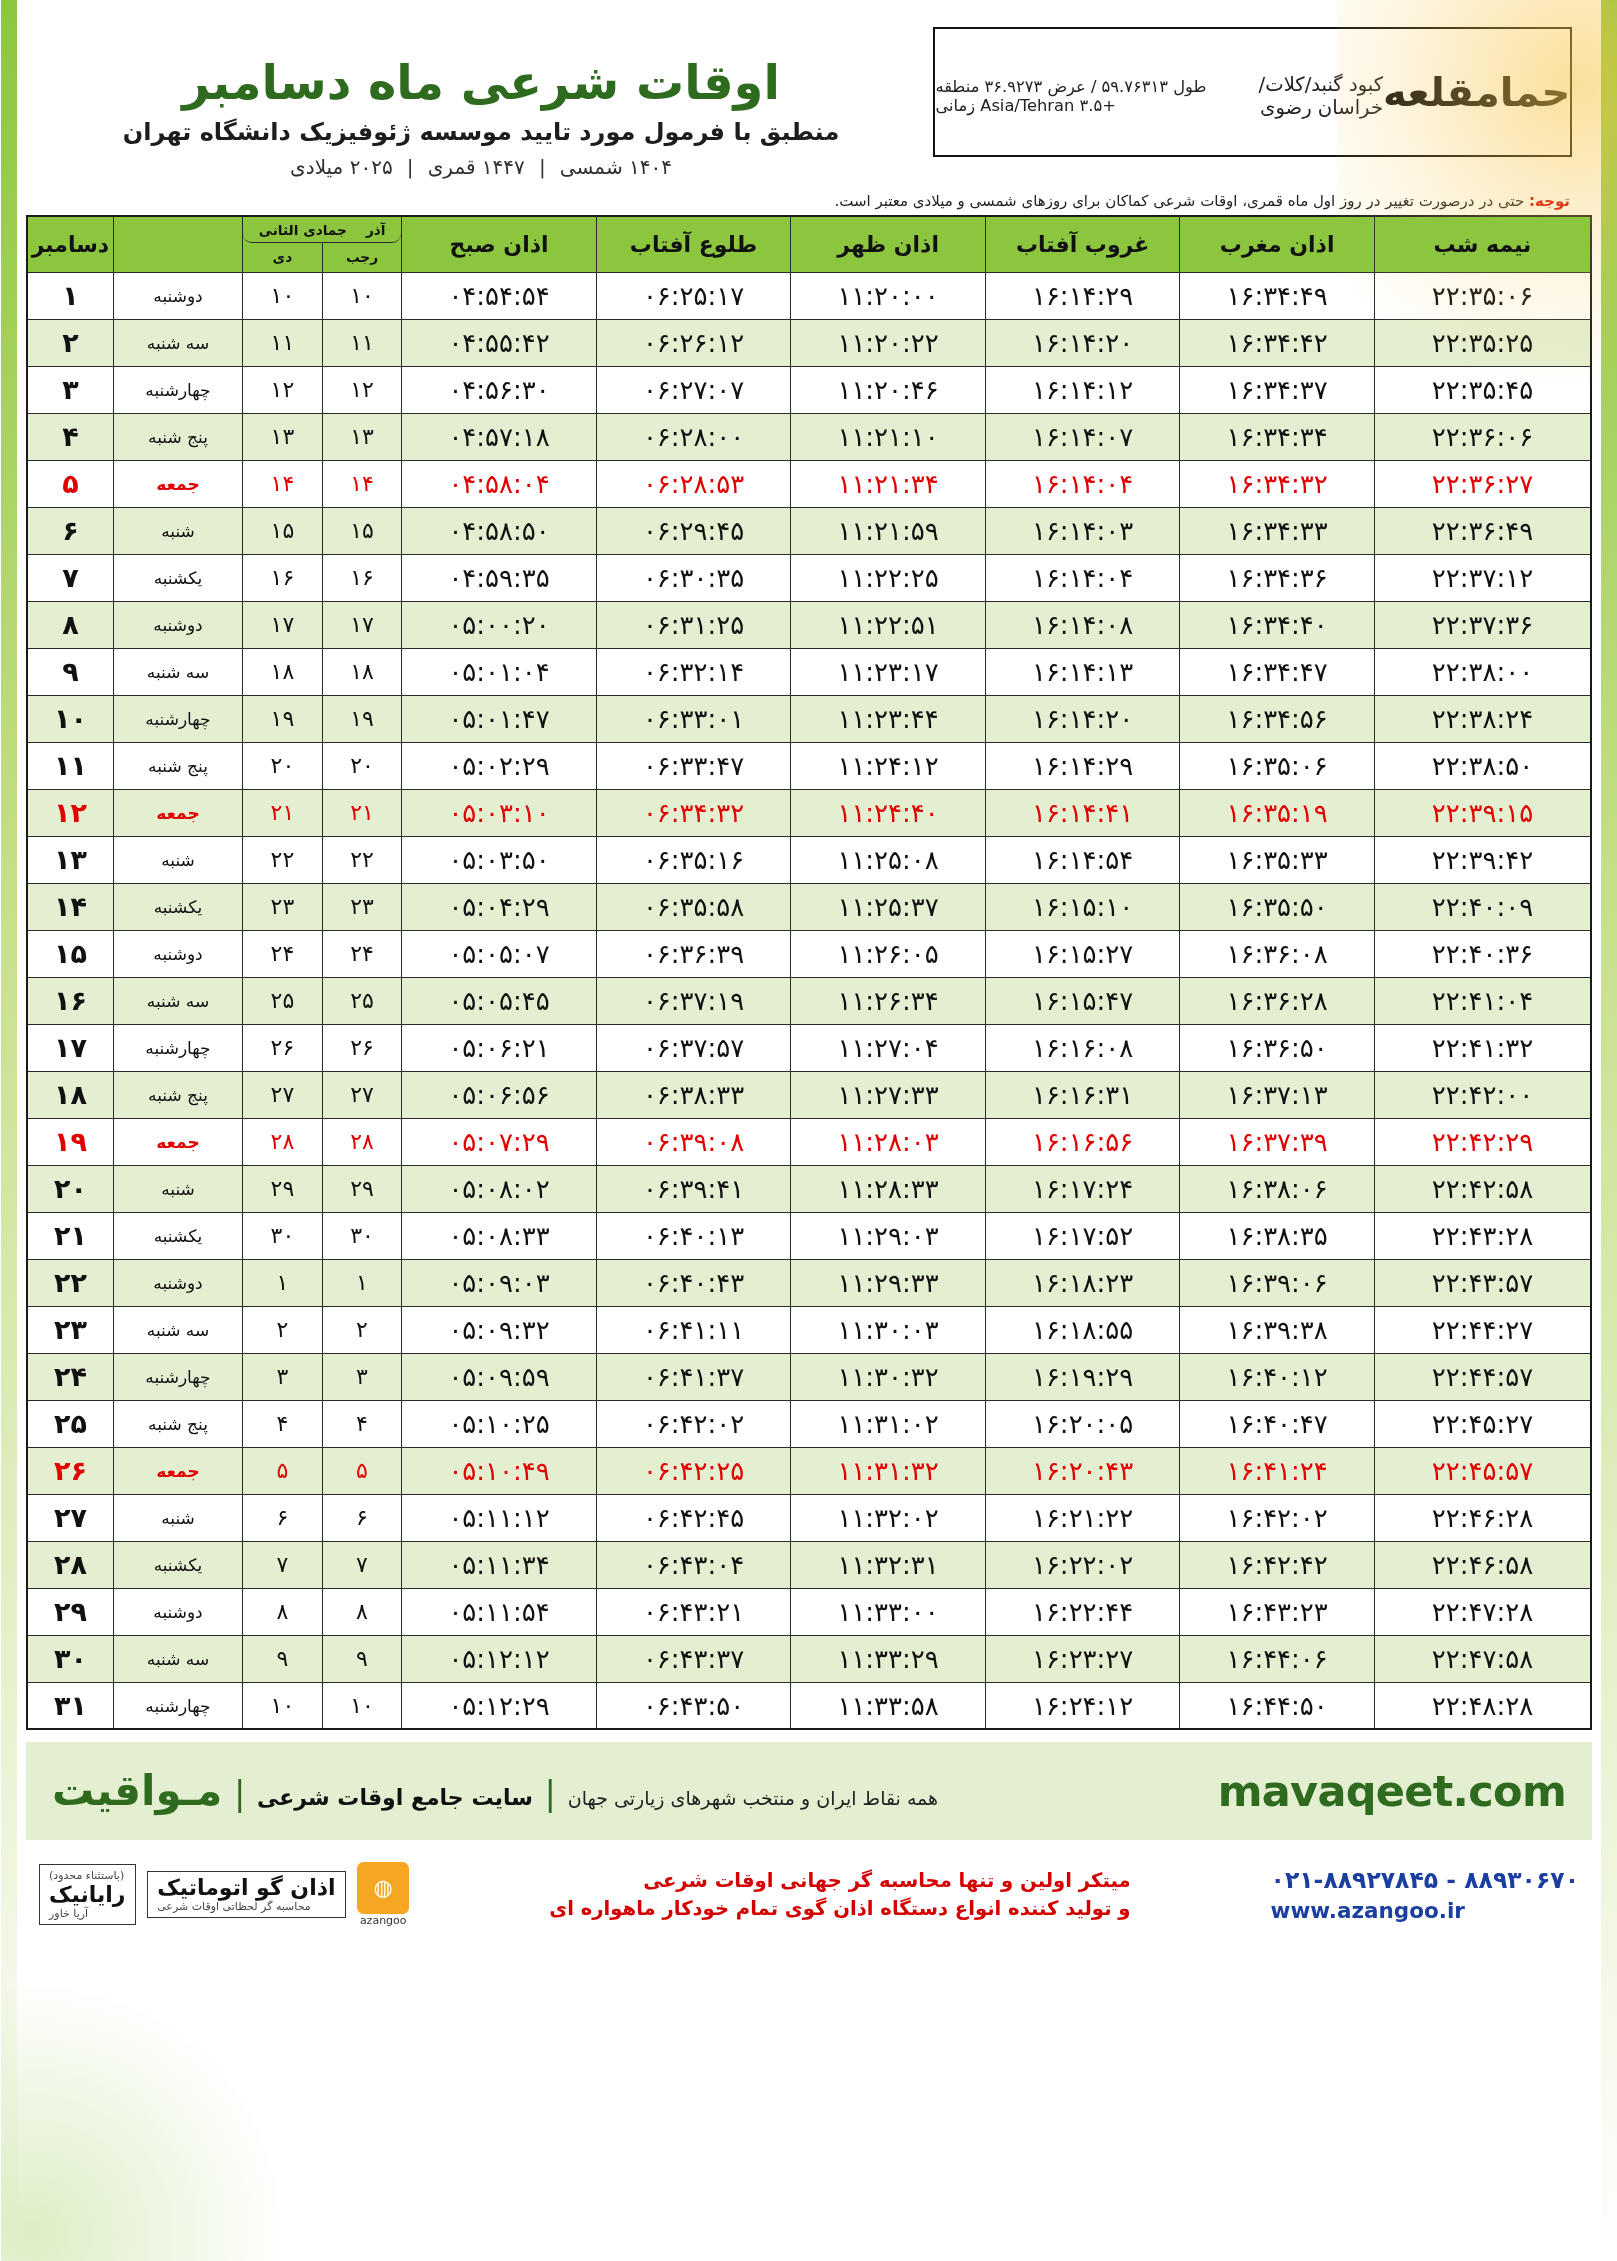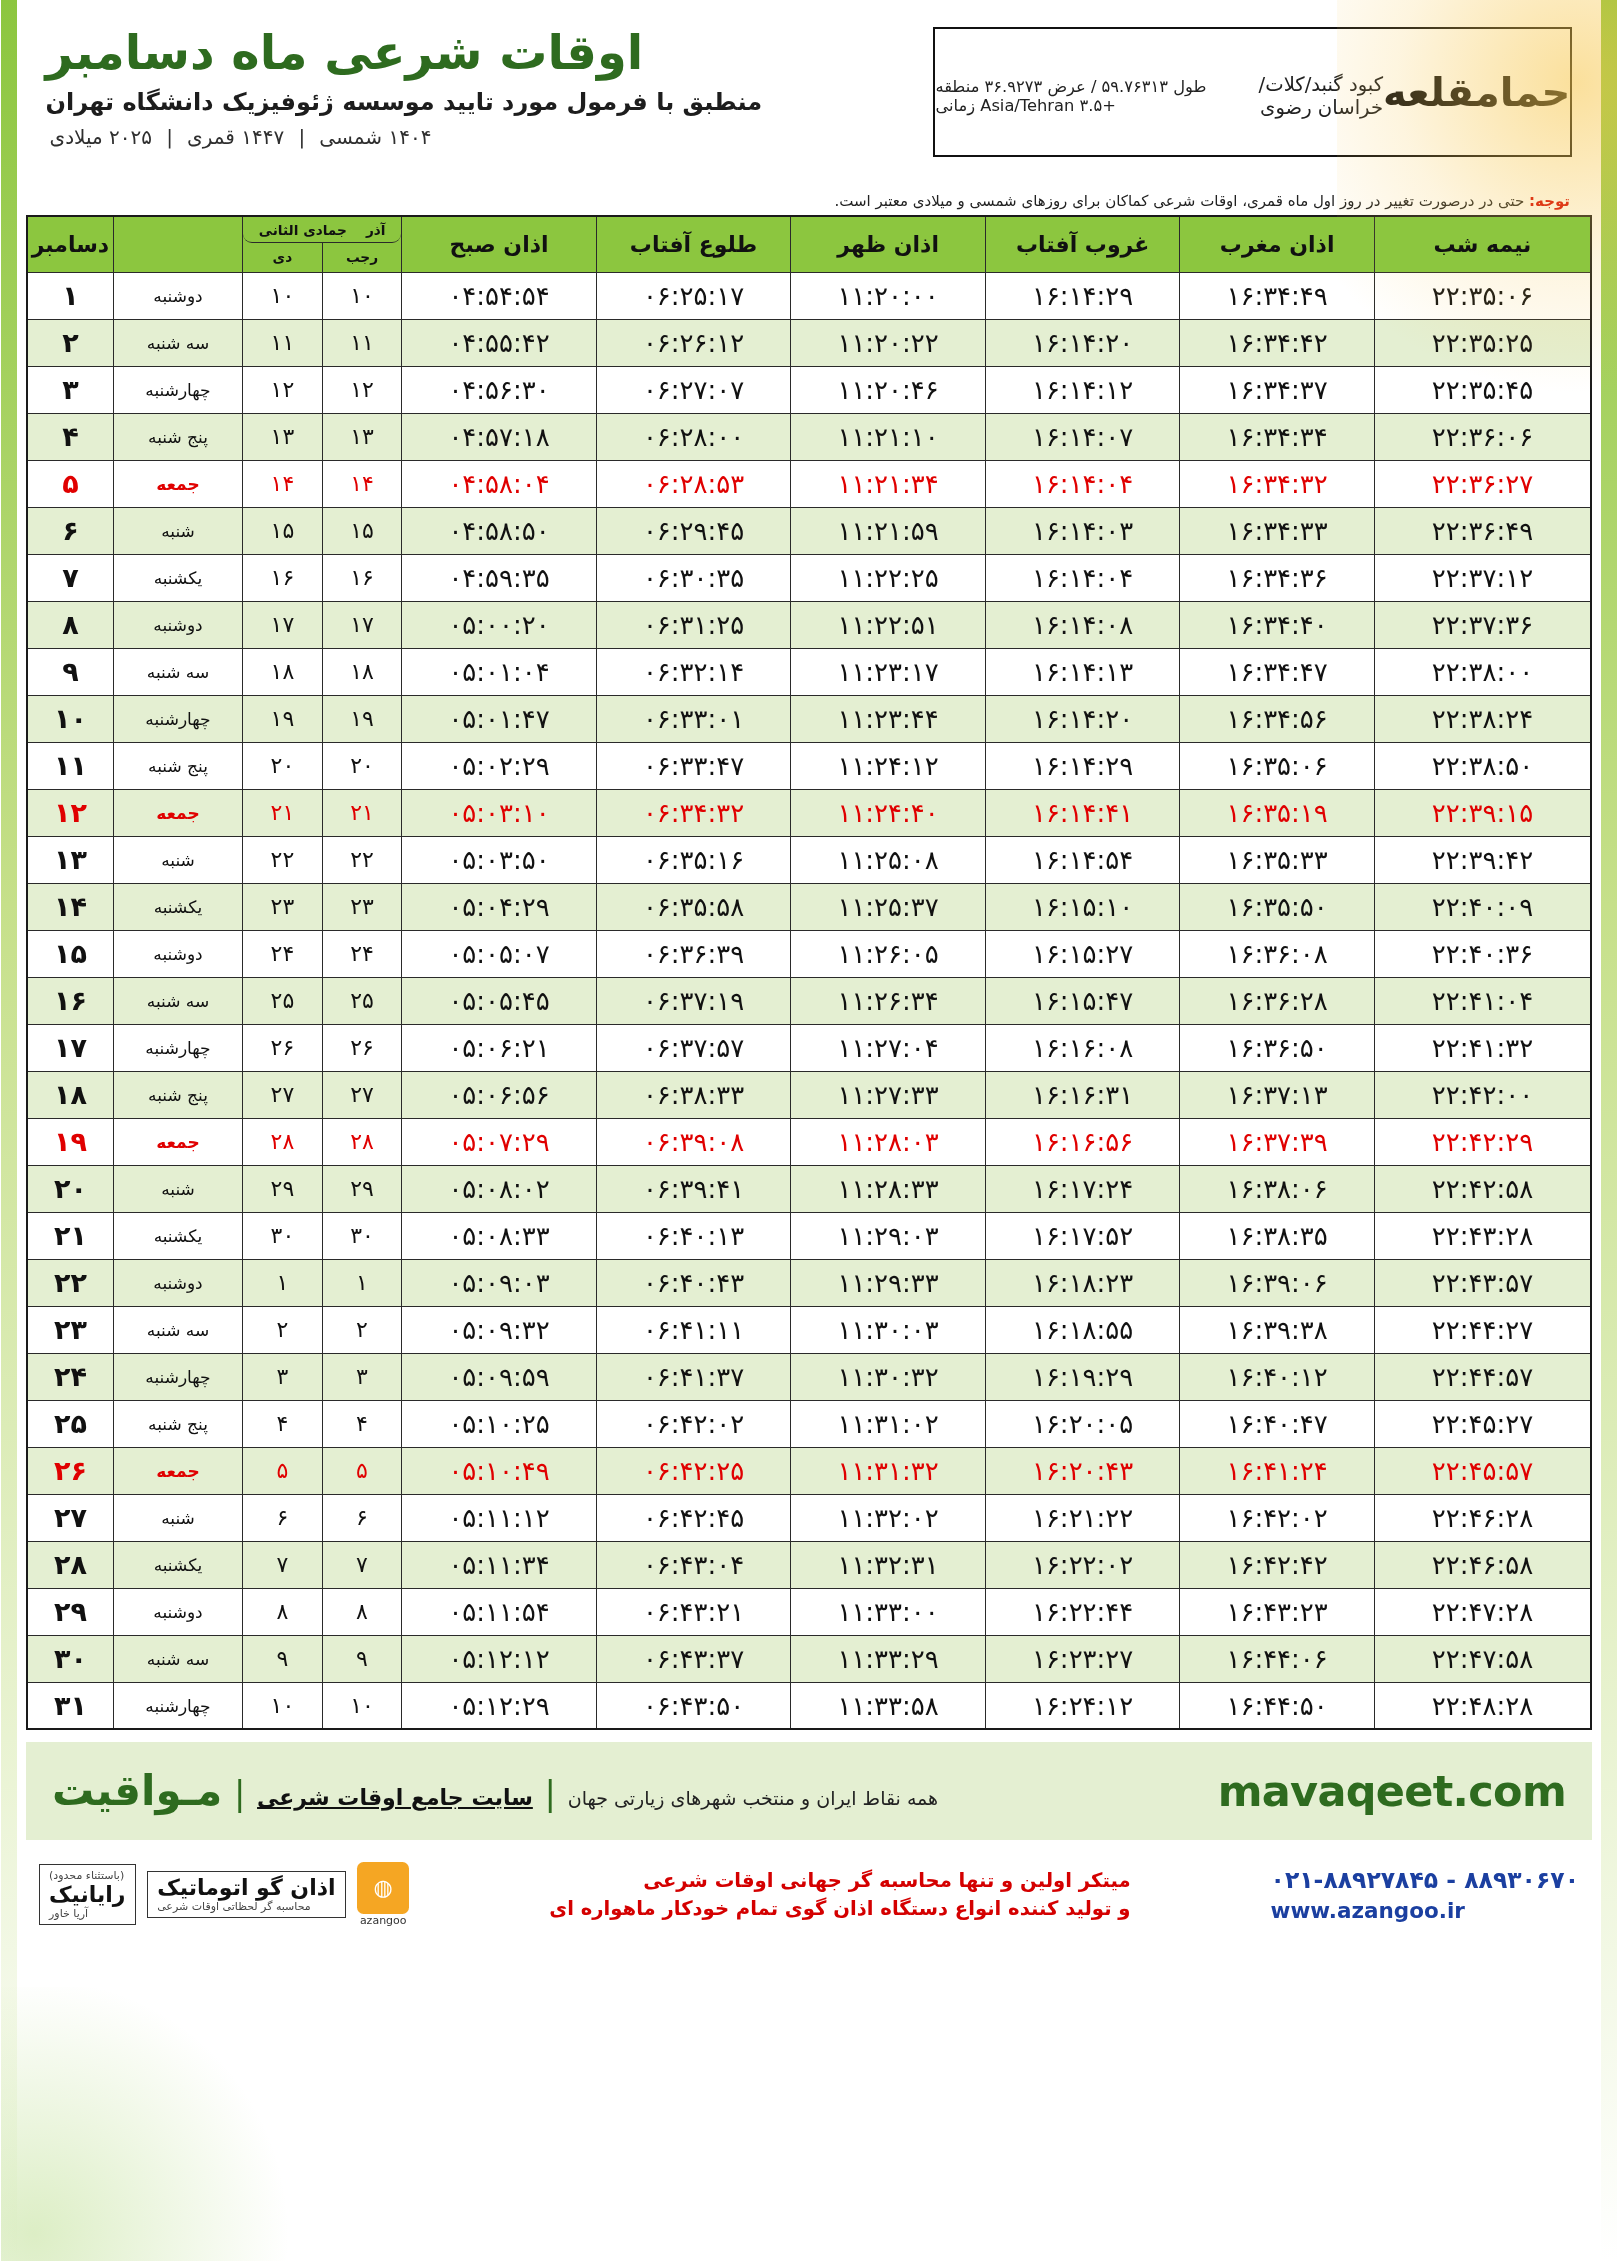--- a/index.html
+++ b/index.html
@@ -25,21 +25,21 @@
   }
   .corner-deco2 {
     position:absolute; left:0; bottom:0; width:339px; height:274px;
     background: radial-gradient(circle at 10% 90%, rgba(140,198,63,0.30) 0%, rgba(255,255,255,0) 65%);
     pointer-events:none;
   }
   .page { position:relative; width:1618px; height:2261px; padding: 0 26px; }
 
   
   .header { display:flex; flex-direction:row; align-items:flex-start; padding: 27px 19.6px 0 19.6px; height: 189px; }
-  .title-block { flex: 1 1 auto; text-align:left; padding-right: 13px; }
+  .title-block { flex: 1 1 auto; text-align:center; padding-right: 13px; margin-top: 30px; }
   .main-title {
     font-size: 48px; font-weight:bold; color:#2e6b1f; letter-spacing:-0.7px; line-height:1.05;
   }
   .sub-title { font-size: 24px; font-weight:bold; color:#1d1d1d; margin-top: 10.4px; }
   .date-line { font-size: 20px; color:#2f2f2f; margin-top: 9px; }
   .date-line span { padding: 0 3.9px; }
 
   .city-box {
     border: 2px solid #111; width: 639px; height: 130px; margin-left: 3.9px;
     display:flex; flex-direction:row; align-items:center; justify-content:center; background:#fff;
@@ -91,21 +91,21 @@
 
   
   .footer-band {
     margin: 11.7px auto 0 auto; width: 1566px; height: 98px; background:#e4efd2;
     display:flex; align-items:center; justify-content:space-between; padding: 0 26px;
     border: 0;
   }
   .brand-right { display:flex; align-items:baseline; gap: 11.7px; direction:rtl; }
   .brand-name { font-size: 42px; font-weight:bold; color:#2e6b1f; }
   .brand-sep { font-size:34px; color:#2e6b1f; }
-  .brand-desc { font-size: 22px; font-weight:bold; color:#111;text-decoration:underline; }
+  .brand-desc { font-size: 22px; font-weight:bold; color:#111; }
   .brand-desc2 { font-size: 19px; color:#222; }
   .site-url { font-size: 43px; font-weight:bold; color:#2e6b1f; direction:ltr; letter-spacing:-0.7px; }
 
   .footer-bottom {
     width: 1566px; margin: 9px auto 0 auto; display:flex; align-items:center; justify-content:space-between;
     padding: 0 13px; height: 91px;
   }
   .fb-left { text-align:left; direction:ltr; }
   .fb-phone { font-size: 23.5px; font-weight:bold; color:#1b3fa0; }
   .fb-web { font-size: 21.5px; font-weight:bold; color:#1b3fa0; margin-top:3.9px; }

